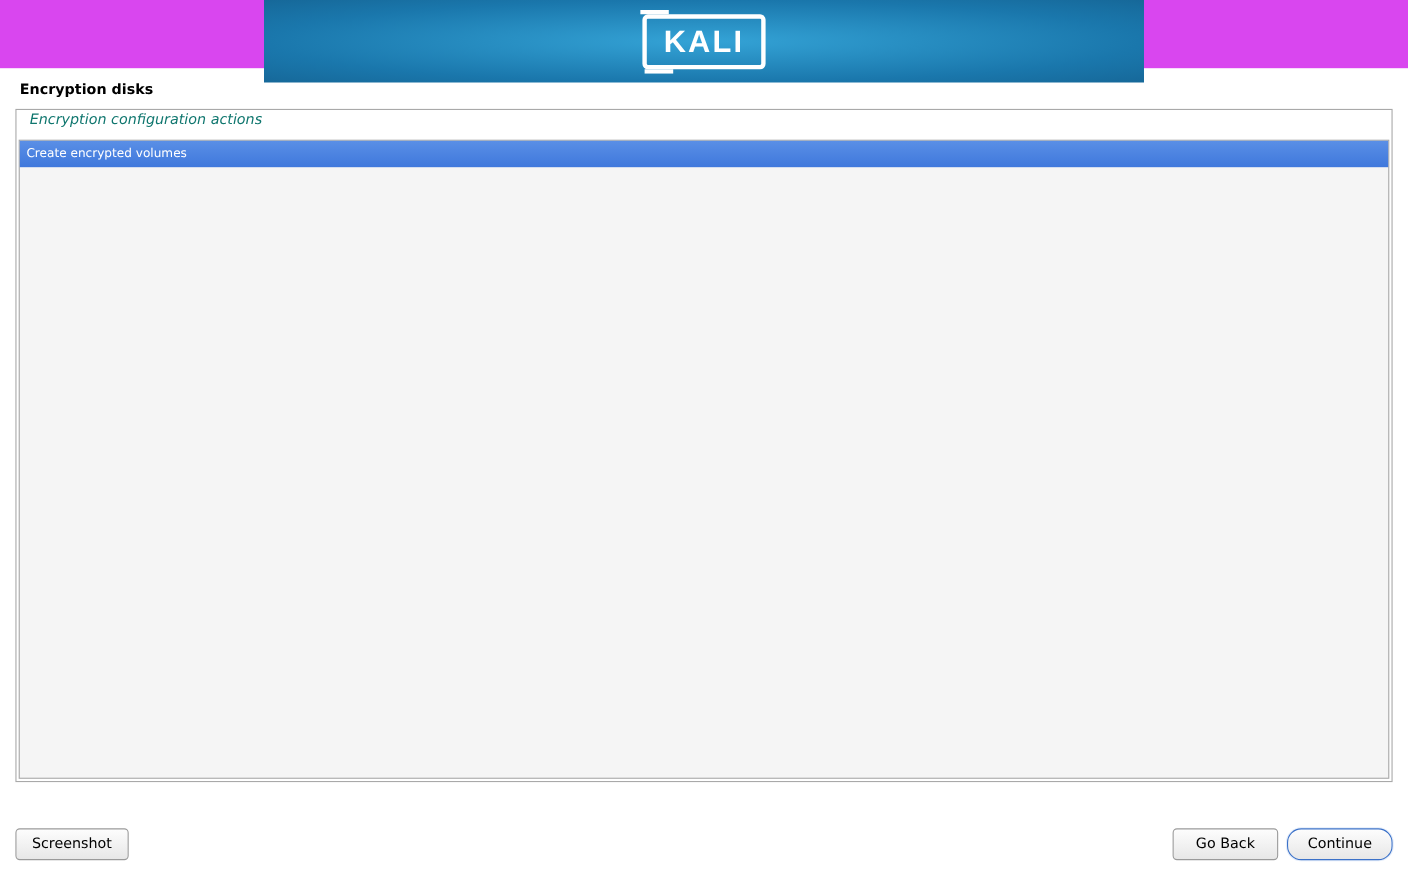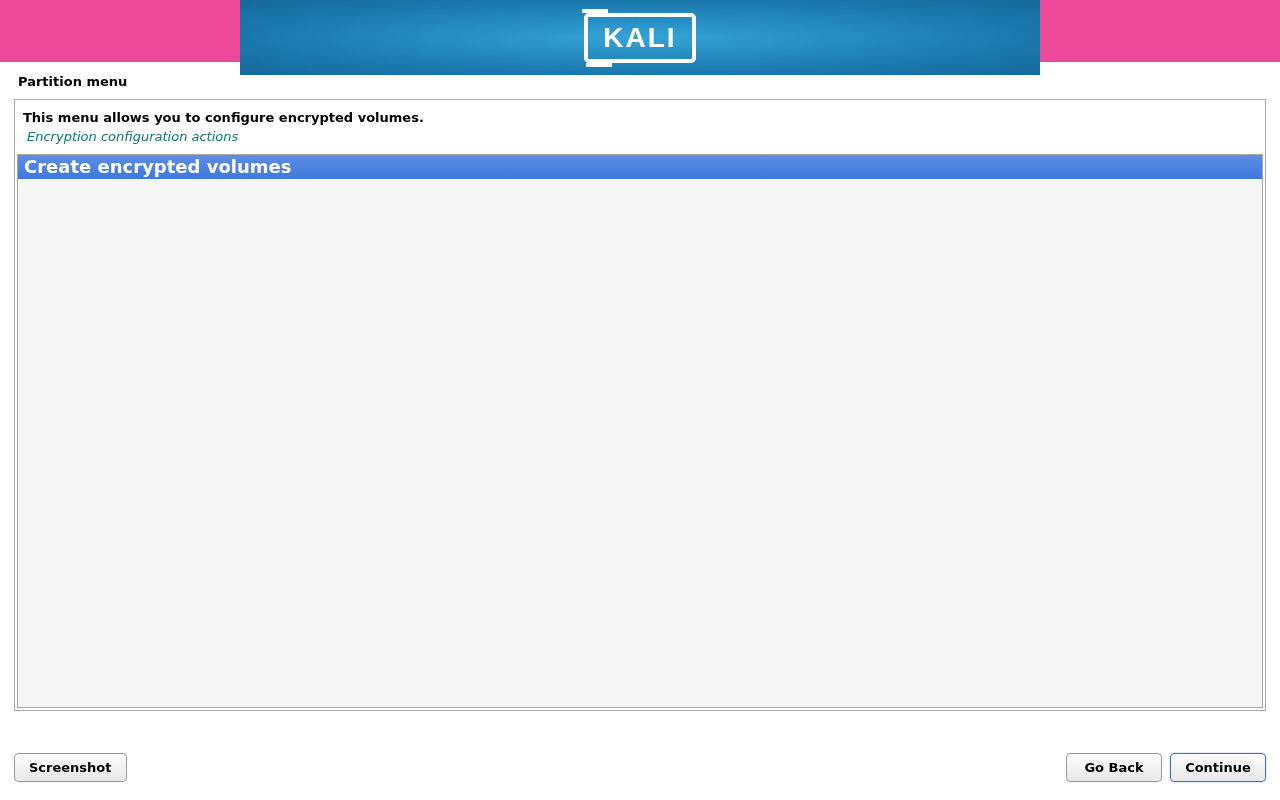--- a/index.html
+++ b/index.html
@@ -1,21 +1,21 @@
 <!DOCTYPE html>
 <html><head>
   <meta charset="utf-8">
   <style>
     * { box-sizing: border-box; margin: 0; padding: 0; }
     html, body { width: 1280px; height: 800px; font-family: "DejaVu Sans", "Liberation Sans", Arial, sans-serif; font-size: 13px; background: #fff; color: #000; overflow: hidden; }
 
     .header-bar {
       width: 100%;
       height: 62px;
-      background: #ec4899;
+      background: #d946ef;
       display: flex;
     }
     .header-center {
       margin: 0 auto;
       width: 800px;
       height: 75px;
       background: linear-gradient(to bottom, #1f71aa 0%, #2a92c9 30%, #2590c8 70%, #1a6e9e 100%);
       background: radial-gradient(ellipse at center, #34a3d6 0%, #1a77ac 70%, #166899 100%);
       display: flex;
       align-items: center;
@@ -52,24 +52,24 @@
       color: #0f766e;
     }
     .list-wrap {
       margin: 4px 2px 2px 2px;
       border: 1px solid #a9a9a9;
       flex: 1;
       background: #f5f5f5;
     }
     .list-item {
       padding: 4px 6px;
-      font-weight: bold;
+      font-weight: normal;
       line-height: 16px;
       cursor: pointer;
-      font-size: 18px;
+      font-size: 11px;
     }
     .list-item.selected {
       background: linear-gradient(to bottom, #5a8fe6, #3f78dc);
       color: #fff;
     }
     .list-item:not(.selected) {
       background: #f5f5f5;
       color: #000;
     }
 
@@ -78,56 +78,55 @@
       left: 0; right: 0; bottom: 0;
       height: 54px;
       padding: 0 14px 12px 14px;
       display: flex;
       align-items: center;
     }
     .footer .spacer { flex: 1; }
     button {
       font-family: inherit;
       font-size: 13px;
-      font-weight: bold;
+      font-weight: normal;
       padding: 6px 14px;
       background: linear-gradient(to bottom, #fdfdfd, #e7e7e7);
       border: 1px solid #9a9a9a;
       border-radius: 4px;
       cursor: pointer;
       min-height: 28px;
     }
     button.primary {
       border: 1px solid #3b71c8;
       box-shadow: 0 0 0 1px rgba(70,130,220,0.15);
     }
     .btn-goback { margin-right: 8px; min-width: 96px; margin-left: 16px; }
-    .btn-continue { min-width: 96px; }
+    .btn-continue { min-width: 96px; border-radius: 13px; }
     .btn-screenshot { min-width: 100px; }
   </style>
 </head>
 <body>
 
 <div class="header-bar">
   <div class="header-center">
     <span class="kali-logo">
       <svg width="116" height="58" viewBox="0 0 116 58">
         <rect x="4" y="6" width="108" height="46" rx="3" ry="3" fill="none" stroke="#ffffff" stroke-width="4"></rect>
         <line x1="4" y1="56" x2="30" y2="56" stroke="#ffffff" stroke-width="4"></line>
         <line x1="0" y1="2" x2="26" y2="2" stroke="#ffffff" stroke-width="4"></line>
         <text x="58" y="38" text-anchor="middle" fill="#ffffff" font-family="Arial, sans-serif" font-weight="bold" font-size="28" letter-spacing="2">KALI</text>
       </svg>
     </span>
   </div>
 </div>
 
-<div class="page-title">Partition menu</div>
+<div class="page-title">Encryption disks</div>
 
 <div class="main-frame">
-  <div class="instruction">This menu allows you to configure encrypted volumes.</div>
   <div class="subhead">Encryption configuration actions</div>
   <div class="list-wrap">
     <div class="list-item selected">Create encrypted volumes</div>
   </div>
 </div>
 
 <div class="footer">
   <button class="btn-screenshot">Screenshot</button>
   <div class="spacer"></div>
   <button class="btn-goback">Go Back</button>

